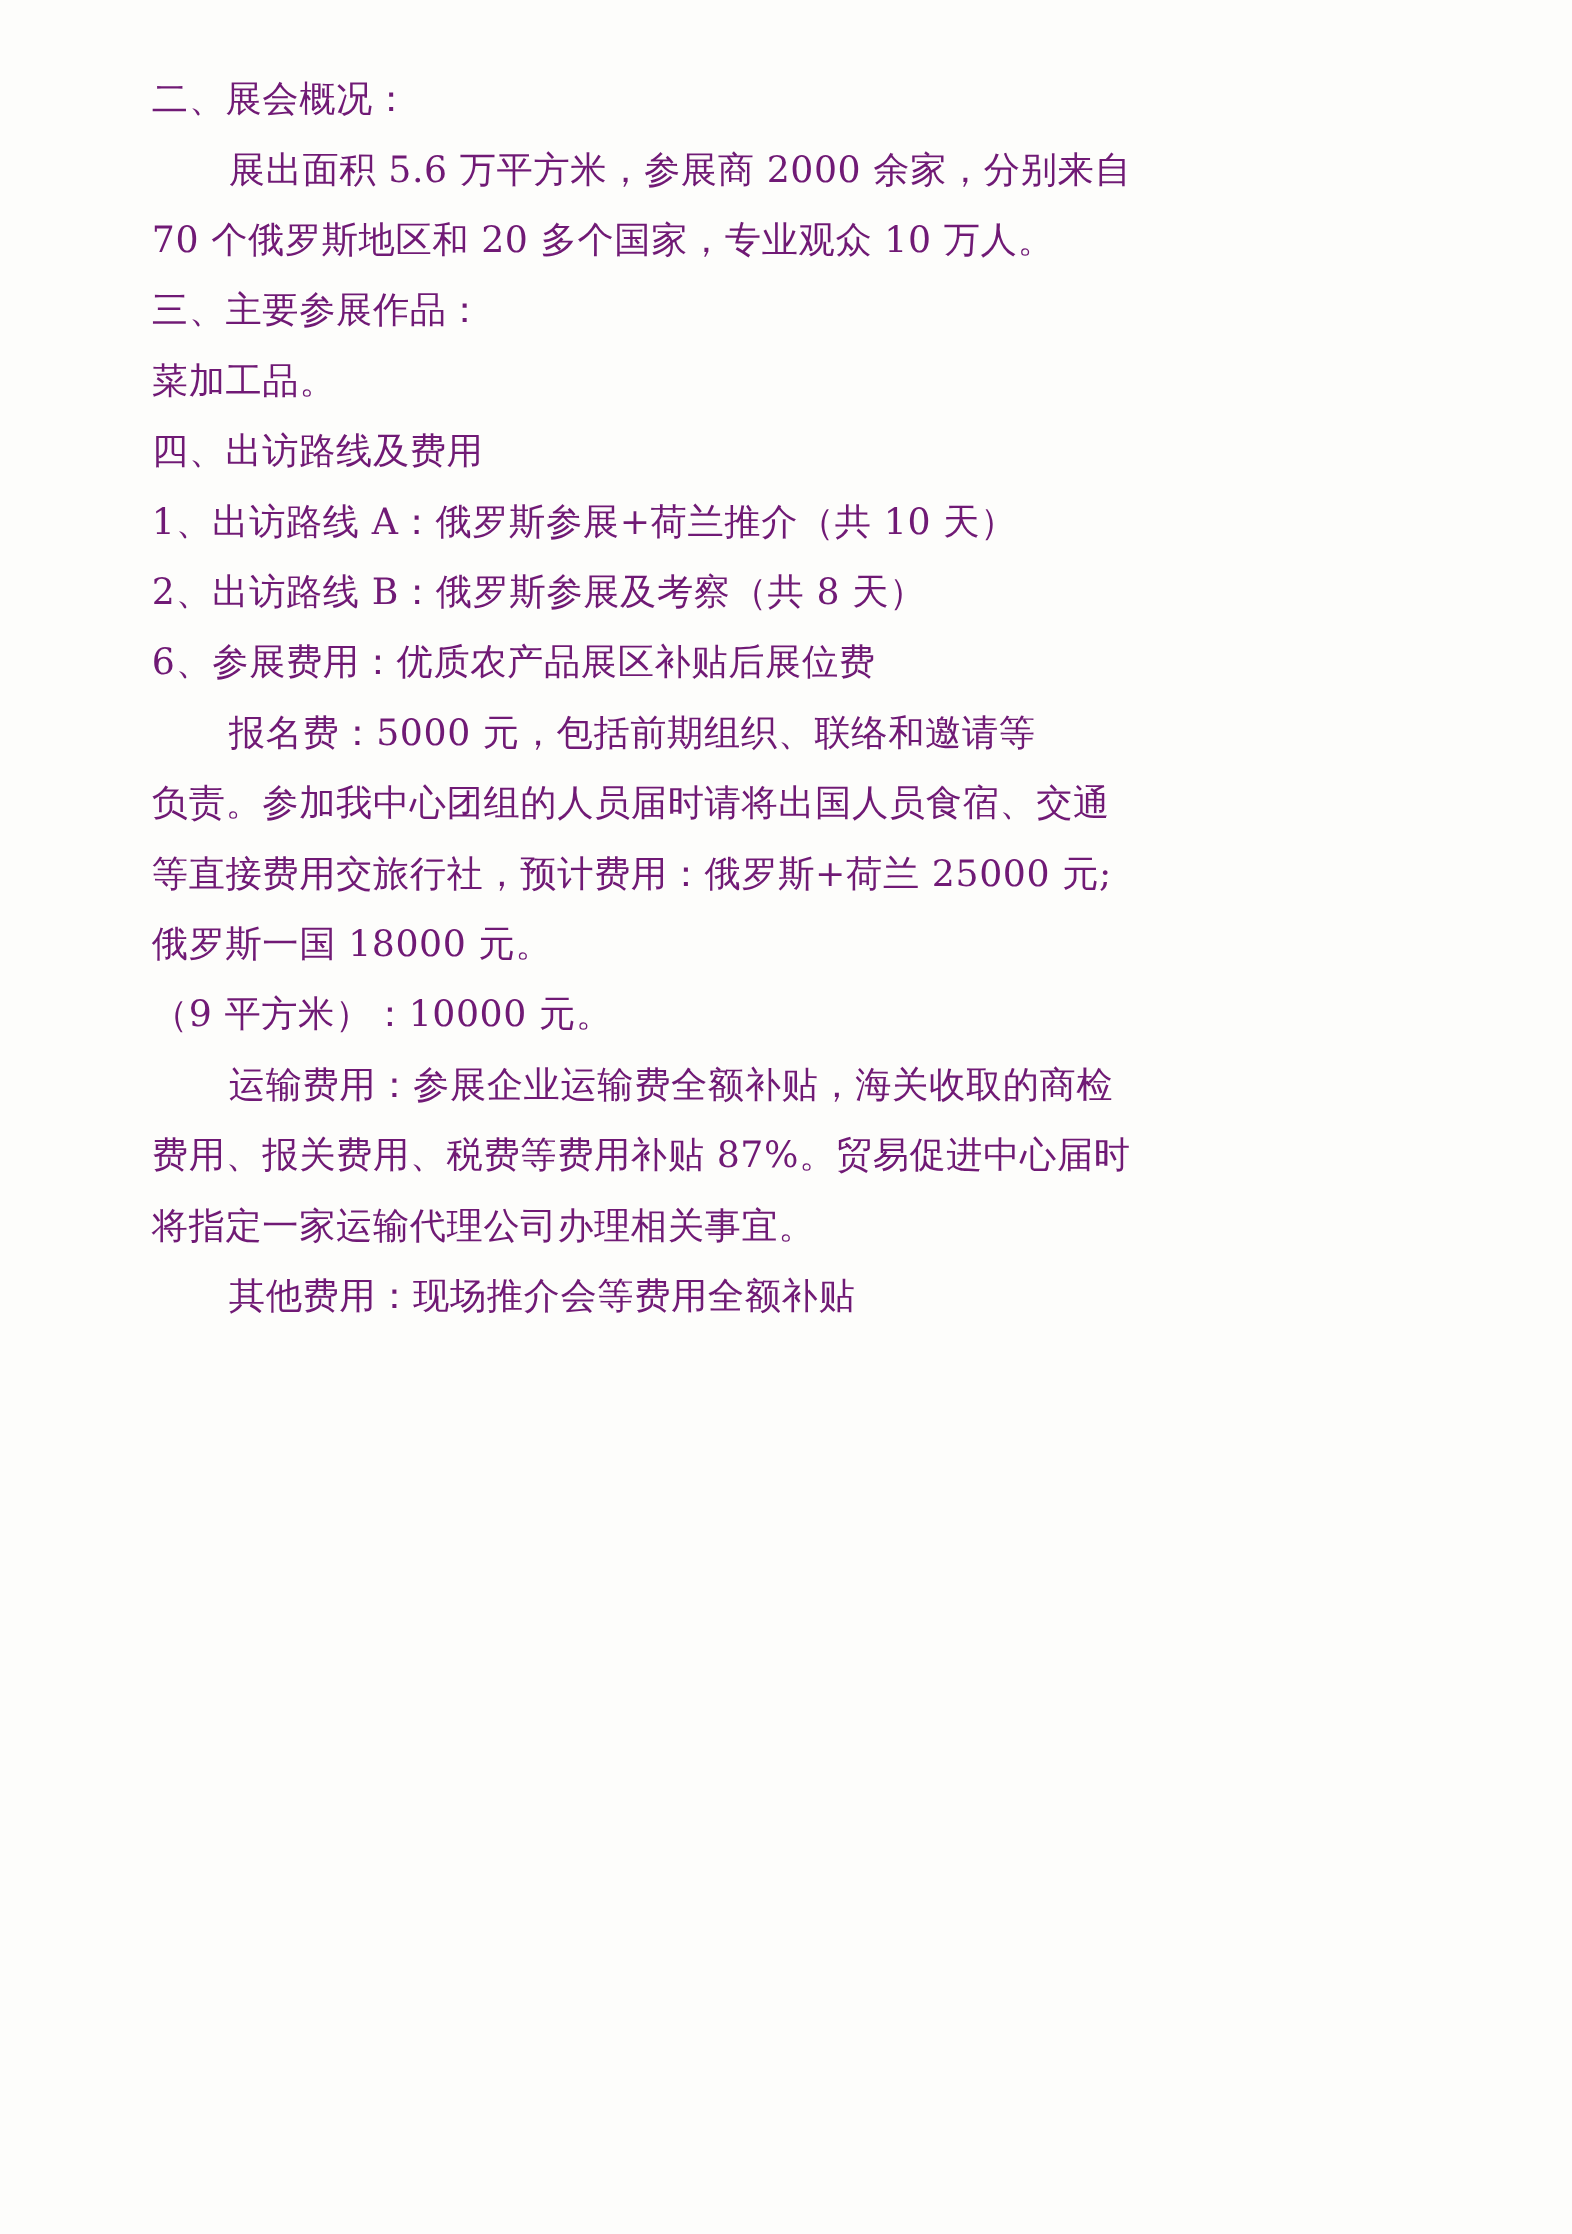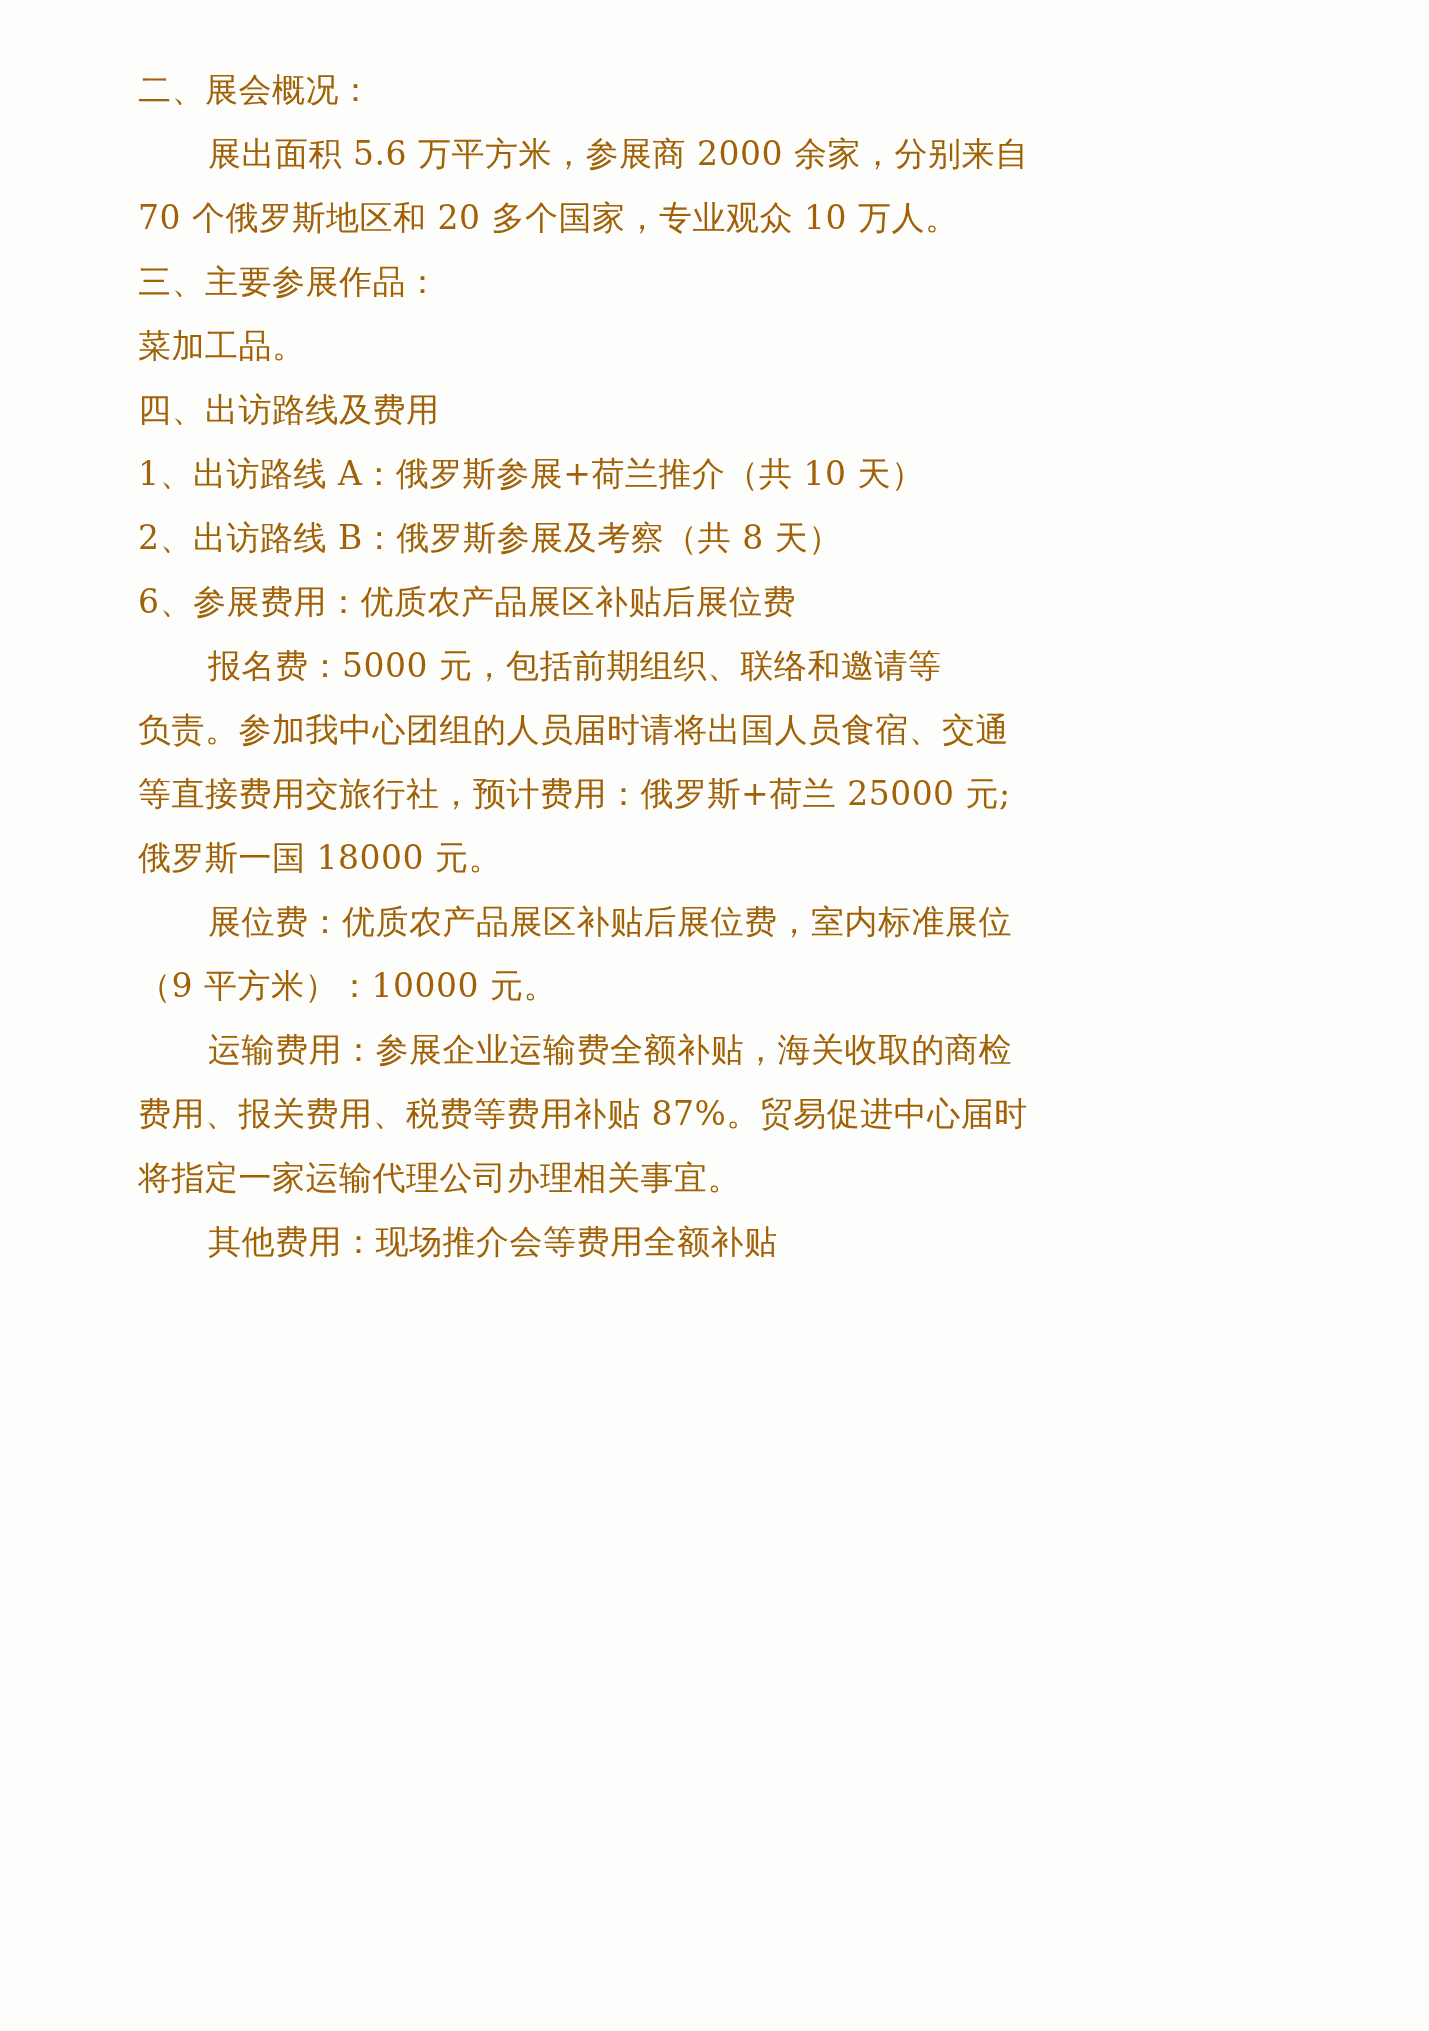--- a/index.html
+++ b/index.html
@@ -18,21 +18,21 @@
   .doc-body {
     position: absolute;
     left: 138px;
     top: 58px;
     width: 1140px;
   }
   .line {
     font-family: "DejaVu Serif", "Liberation Serif", serif;
     font-size: 33px;
     line-height: 64px;
-    color: #a16207;
+    color: #701a75;
     letter-spacing: 0.5px;
     white-space: pre-wrap;
     text-align: justify;
     text-justify: inter-character;
   }
   .indent {
     text-indent: 70px;
   }
   
   .line { text-rendering: optimizeLegibility; }
@@ -54,21 +54,20 @@
     <div class="line">1、出访路线 A：俄罗斯参展+荷兰推介（共 10 天）</div>
     <div class="line">2、出访路线 B：俄罗斯参展及考察（共 8 天）</div>
     <div class="line">6、参展费用：优质农产品展区补贴后展位费</div>
 
     <div class="line indent">报名费：5000 元，包括前期组织、联络和邀请等</div>
 
     <div class="line">负责。参加我中心团组的人员届时请将出国人员食宿、交通</div>
     <div class="line">等直接费用交旅行社，预计费用：俄罗斯+荷兰 25000 元;</div>
     <div class="line">俄罗斯一国 18000 元。</div>
 
-    <div class="line indent">展位费：优质农产品展区补贴后展位费，室内标准展位</div>
     <div class="line">（9 平方米）：10000 元。</div>
 
     <div class="line indent">运输费用：参展企业运输费全额补贴，海关收取的商检</div>
     <div class="line">费用、报关费用、税费等费用补贴 87%。贸易促进中心届时</div>
     <div class="line">将指定一家运输代理公司办理相关事宜。</div>
 
     <div class="line indent">其他费用：现场推介会等费用全额补贴</div>
 
   </div>
 </div>

